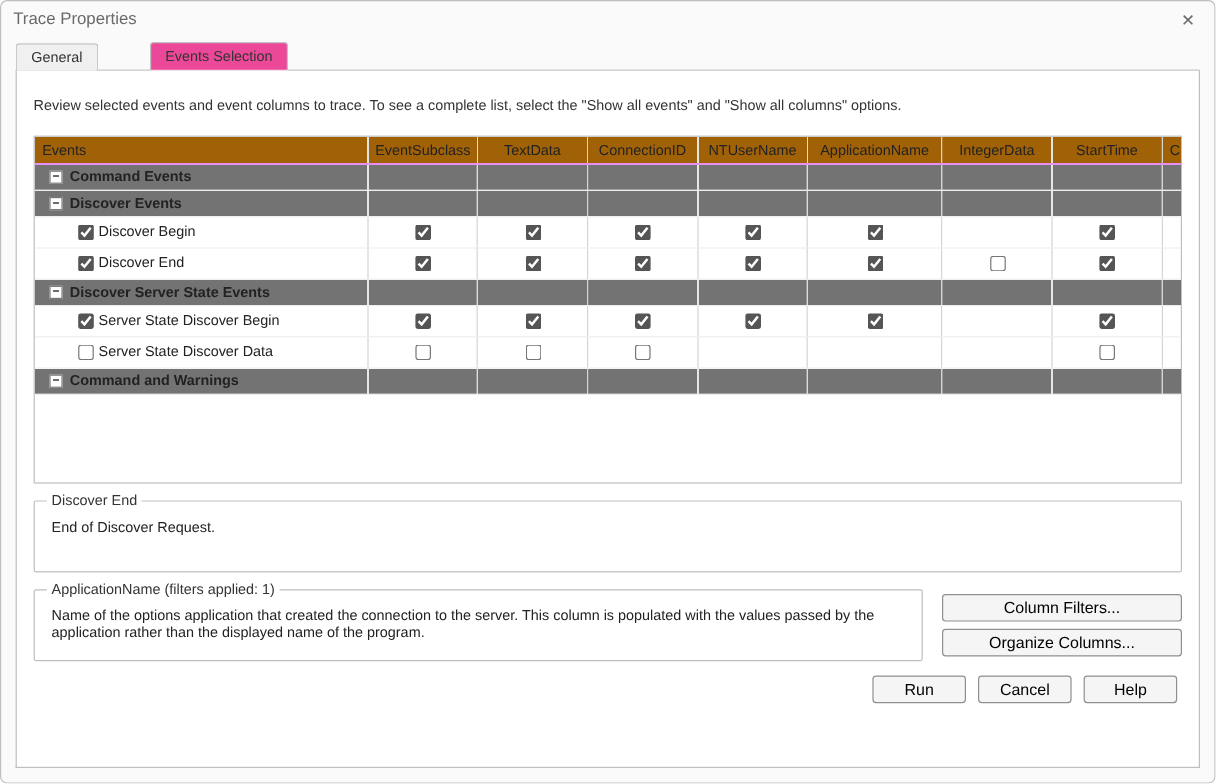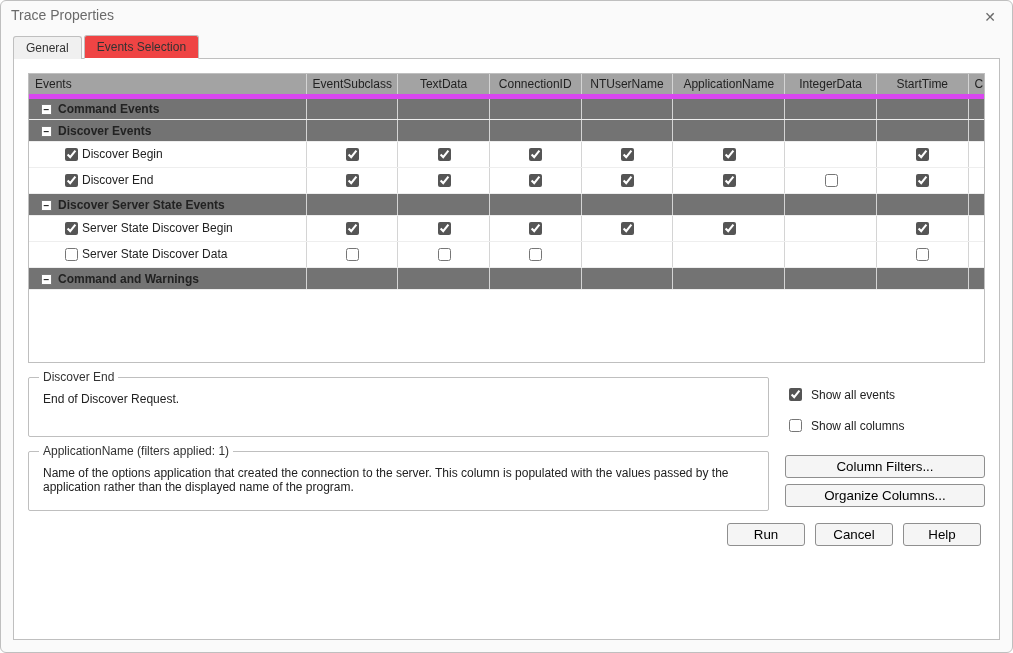--- a/index.html
+++ b/index.html
@@ -53,22 +53,23 @@
   border: 1px solid #bfbfbf;
   border-bottom: none;
   margin-right: 2px;
   background: #f0f0f0;
   position: relative;
   top: 1px;
   border-radius: 3px 3px 0 0;
   color: #333;
 }
 .tab.active {
-  background: #ef4444;
+  background: #ec4899;
   border-bottom: 1px solid #fff;
+  margin-left: 41px;
 }
 .tabpage {
   background: #fff;
   border: 1px solid #bfbfbf;
   border-top: none;
   flex: 1;
   padding: 14px 14px 10px 14px;
   display: flex;
   flex-direction: column;
 }
@@ -98,22 +99,22 @@
 table.grid th, table.grid td {
   border-right: 1px solid #d4d4d4;
   border-bottom: 1px solid #eee;
   padding: 3px 6px;
   text-align: left;
   height: 22px;
   white-space: nowrap;
   overflow: hidden;
 }
 table.grid th {
-  background: #a3a3a3;
-  border-bottom: 5px solid #d946ef;
+  background: #a16207;
+  border-bottom: 1px solid #d946ef;
   font-weight: normal;
   position: sticky;
   top: 0;
 }
 table.grid td.center, table.grid th.center { text-align: center; }
 tr.group td.events-cell { font-weight: bold; }
 tr.group { background: #737373; }
 .toggle-box {
   display: inline-block;
   width: 11px; height: 11px;
@@ -209,20 +210,21 @@
 
   <div class="client">
 
     <div class="tabs-strip">
       <div class="tab">General</div>
       <div class="tab active">Events Selection</div>
     </div>
 
     <div class="tabpage">
 
+      <div class="intro">Review selected events and event columns to trace. To see a complete list, select the "Show all events" and "Show all columns" options.</div>
 
       <div class="grid-wrap">
         <div class="grid-scroll">
           <table class="grid">
             <colgroup>
               <col class="c-events">
                 <col class="c-std">
                 <col class="c-std">
                 <col class="c-std">
               <col class="c-std">
@@ -336,30 +338,20 @@
               </tbody>
           </table>
         </div>
       </div>
 
       <div class="lower-row">
         <div class="fieldset">
           <span class="legend">Discover End</span>
           <div>End of Discover Request.</div>
         </div>
-        <div class="side-checks">
-          <label>
-            <input type="checkbox" id="cb-sae" checked="" style="">
-            <span>Show all events</span>
-          </label>
-          <label>
-            <input type="checkbox" id="cb-sac" style="">
-            <span>Show all columns</span>
-          </label>
-        </div>
       </div>
 
       <div class="lower-row">
         <div class="fieldset">
           <span class="legend">ApplicationName (filters applied: 1)</span>
           <div>Name of the options application that created the connection to the server. This column is populated with the values passed by the application rather than the displayed name of the program.</div>
         </div>
         <div class="side-buttons">
           <button class="btn">Column Filters...</button>
           <button class="btn">Organize Columns...</button>

